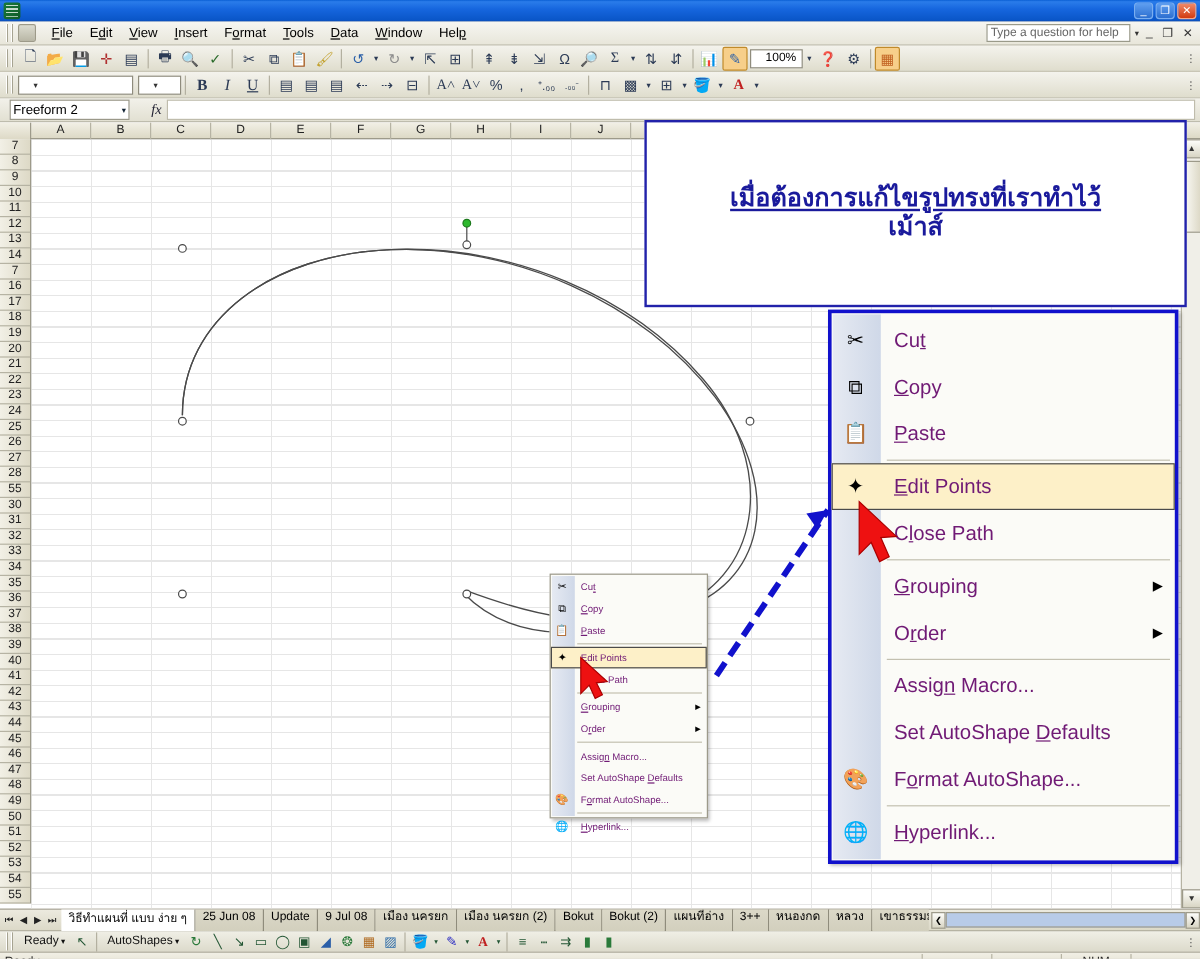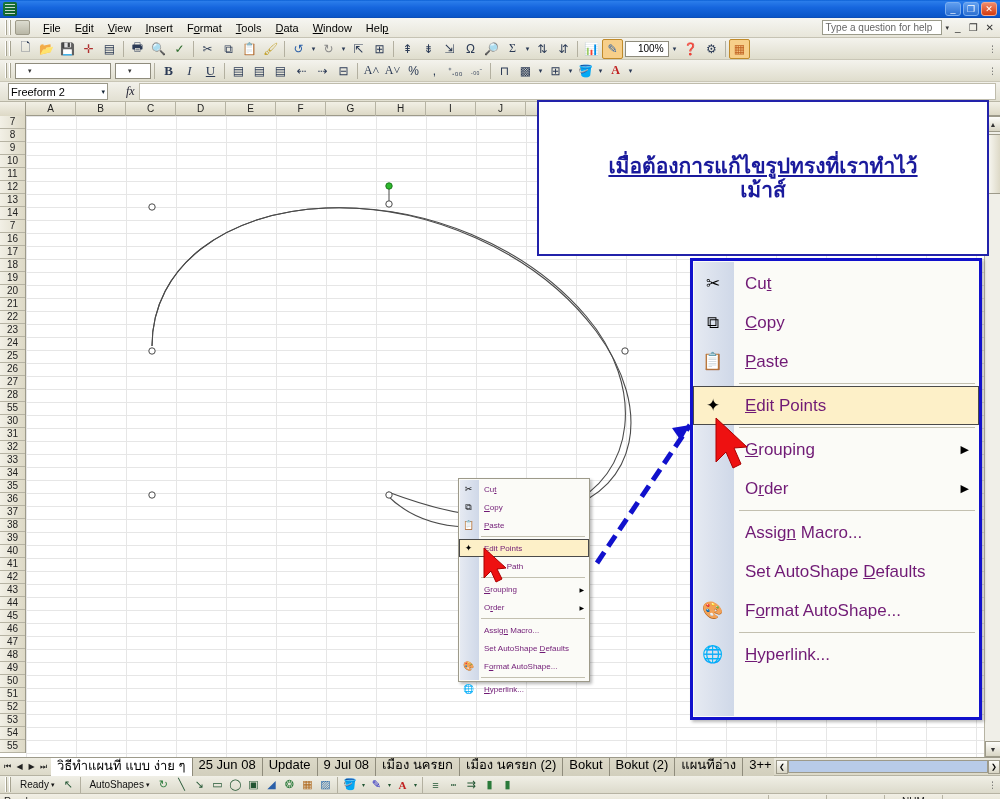--- a/index.html
+++ b/index.html
@@ -198,21 +198,21 @@
   
   .tabbar{
     height:18px;width:1000px;display:flex;align-items:center;
     background:linear-gradient(to bottom,#eceadf,#dcd9c8);
     border-top:1px solid #9d9a8a;
   }
   .tabnav{ display:flex;align-items:center;padding:0 2px;gap:1px; }
   .tabnav span{ font-size:8px;color:#222;width:11px;text-align:center; }
   .tabs{ display:flex;align-items:flex-end;height:18px;overflow:hidden;flex:1; }
   .tab{
-    font-size:13px;padding:15px 6px;height:34px;line-height:15px;color:#000;
+    font-size:10px;padding:15px 6px;height:34px;line-height:15px;color:#000;
     background:linear-gradient(to bottom,#e4e1d1,#d2cfbd);
     border-right:1px solid #8f8c7c; white-space:nowrap;
   }
   .tab.active{ background:#fff;font-weight:normal;border-top:1px solid #9d9a8a; }
   .tab-scroll{ display:flex;align-items:center;height:15px;margin-left:2px; }
   .tab-scroll .tsb{ width:12px;height:14px;background:linear-gradient(to bottom,#fdfdfa,#d8d5c4);
     border:1px solid #9d9a8a;font-size:7px;display:flex;align-items:center;justify-content:center; }
   .tab-track{ width:200px;height:13px;background:#b8cbe8;border:1px solid #9d9a8a; }
 
   
@@ -495,20 +495,25 @@
         <span class="ctx-icon">📋</span>
         <span class="ctx-label"><u>P</u>aste</span>
         <span class="ctx-arrow"></span>
       </div>
       <div class="ctx-sep"></div>
       <div class="ctx-row ctx-hl">
         <span class="ctx-icon">✦</span>
         <span class="ctx-label"><u>E</u>dit Points</span>
         <span class="ctx-arrow"></span>
       </div>
+      <div class="ctx-row">
+        <span class="ctx-icon"></span>
+        <span class="ctx-label">C<u>l</u>ose Path</span>
+        <span class="ctx-arrow"></span>
+      </div>
       <div class="ctx-sep"></div>
       <div class="ctx-row">
         <span class="ctx-icon"></span>
         <span class="ctx-label"><u>G</u>rouping</span>
         <span class="ctx-arrow">▶</span>
       </div>
       <div class="ctx-row">
         <span class="ctx-icon"></span>
         <span class="ctx-label">O<u>r</u>der</span>
         <span class="ctx-arrow">▶</span>

